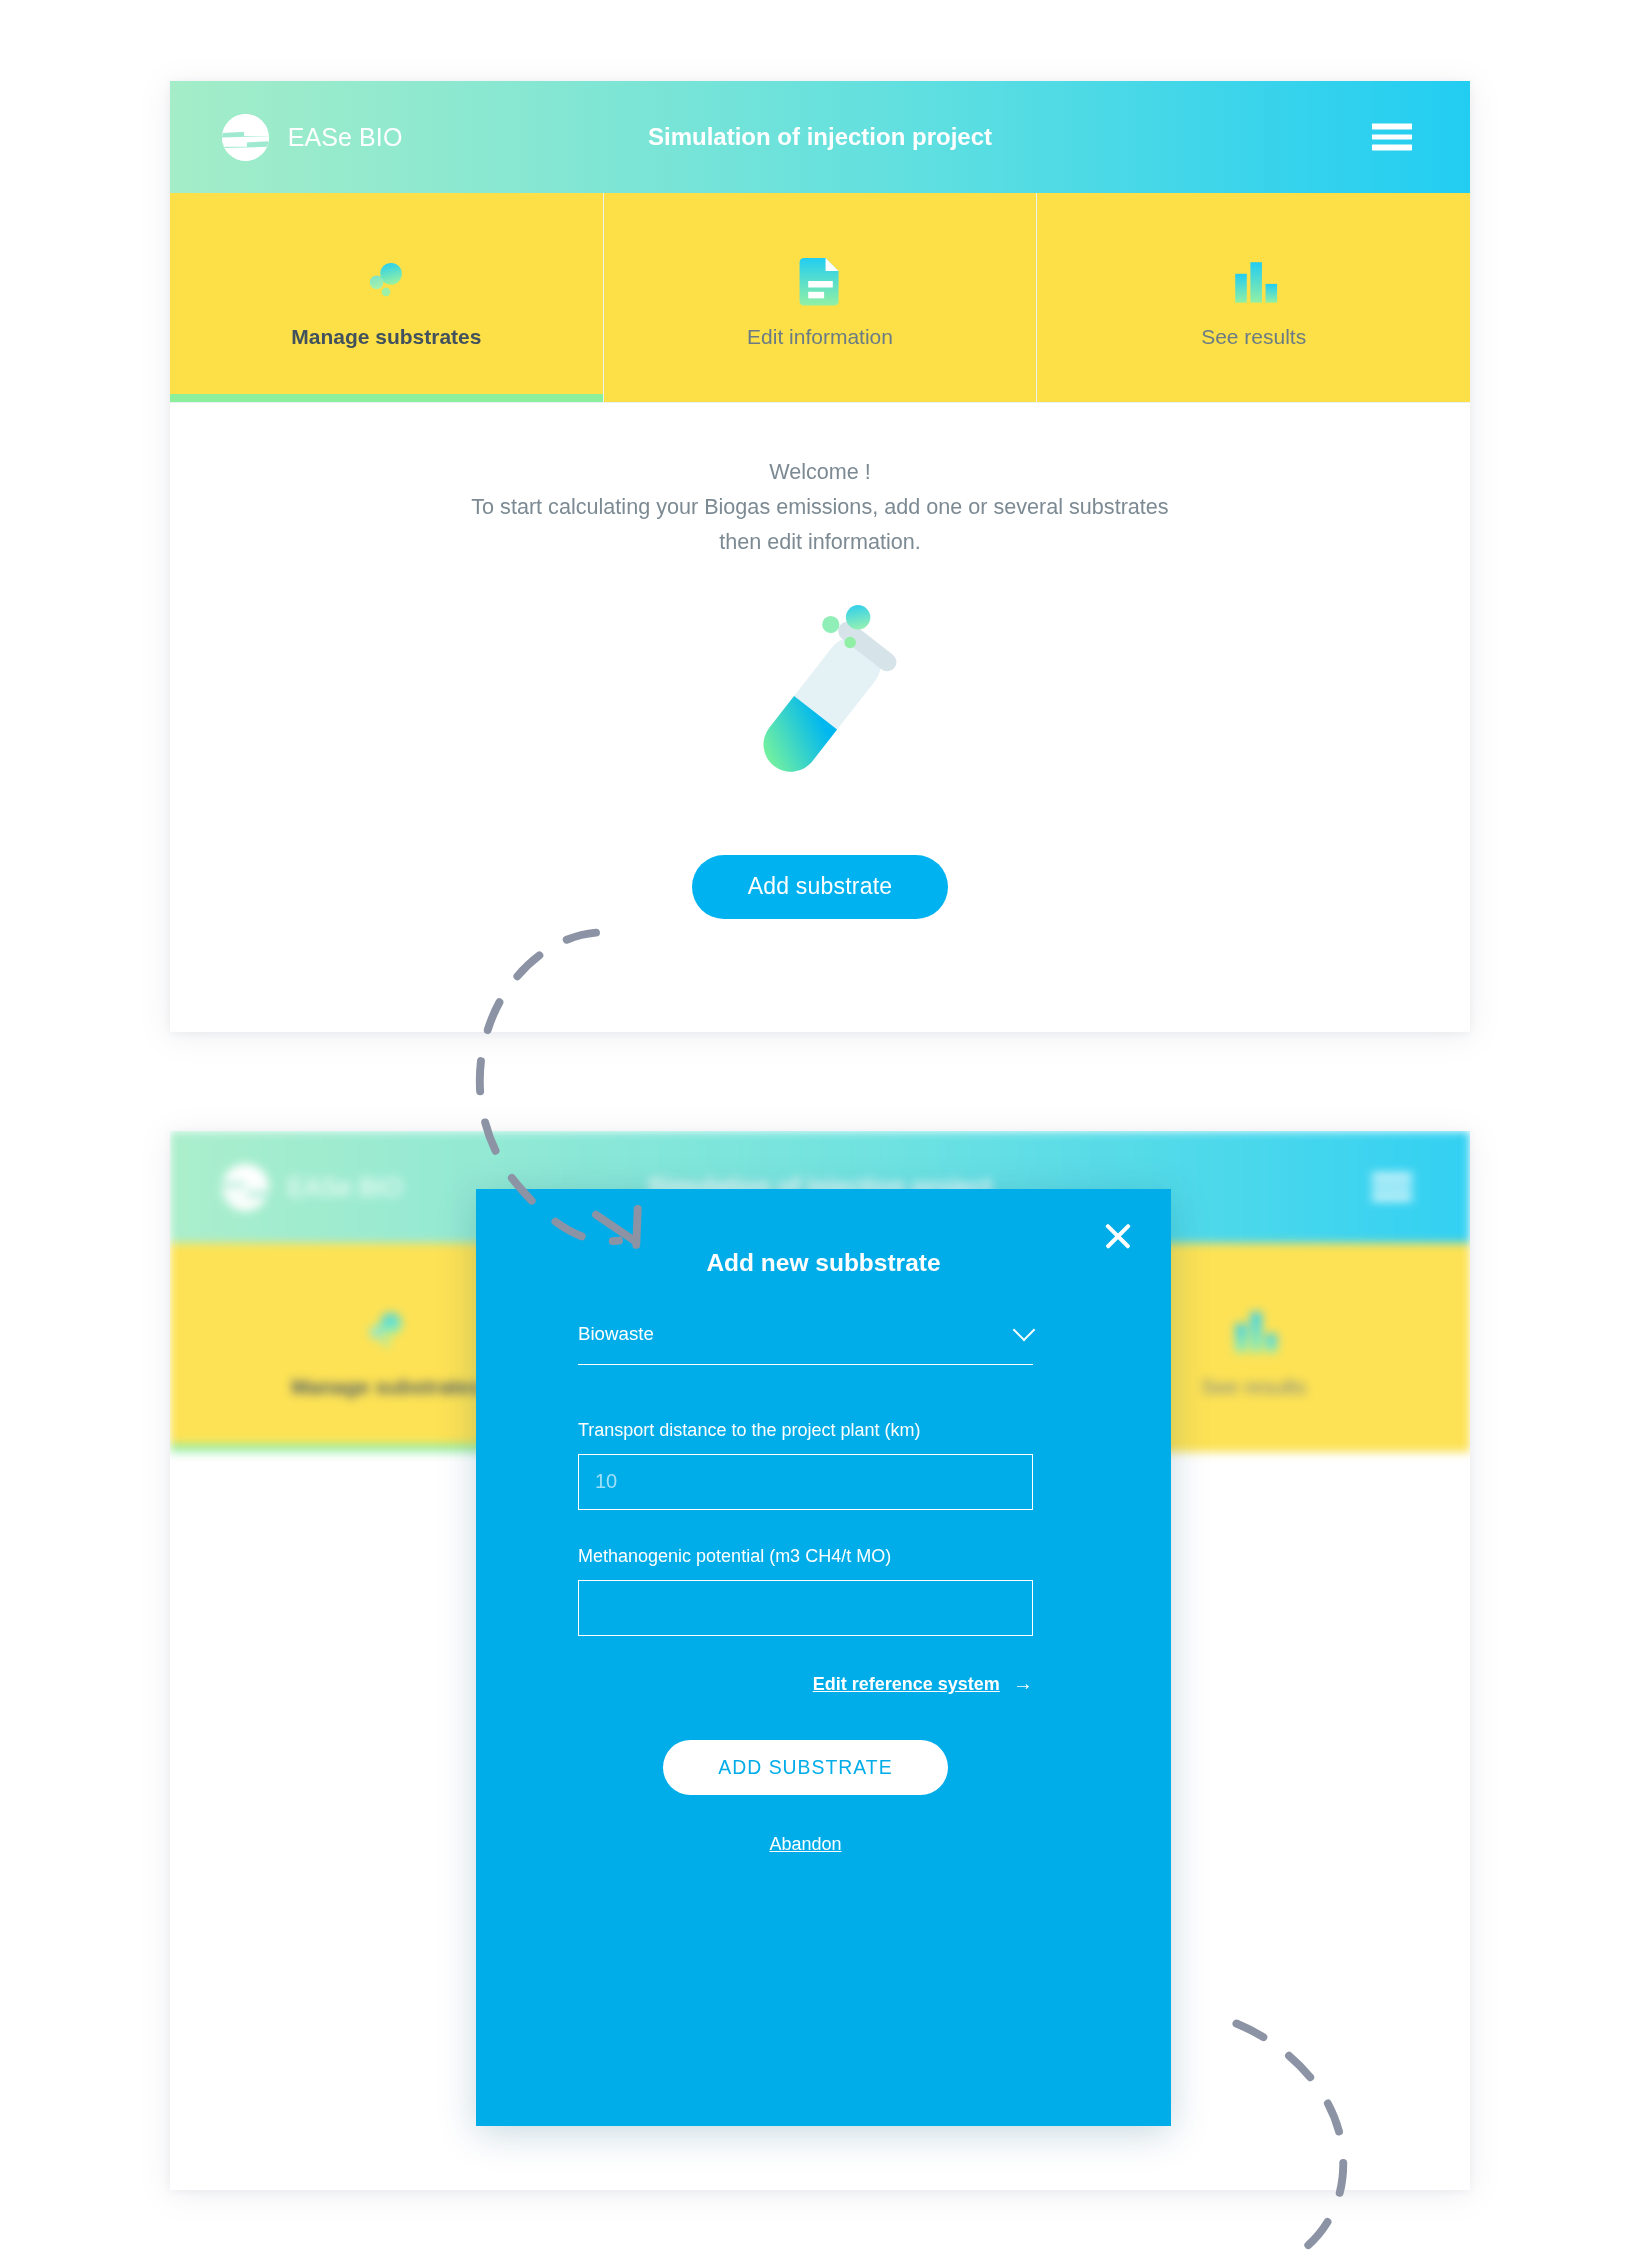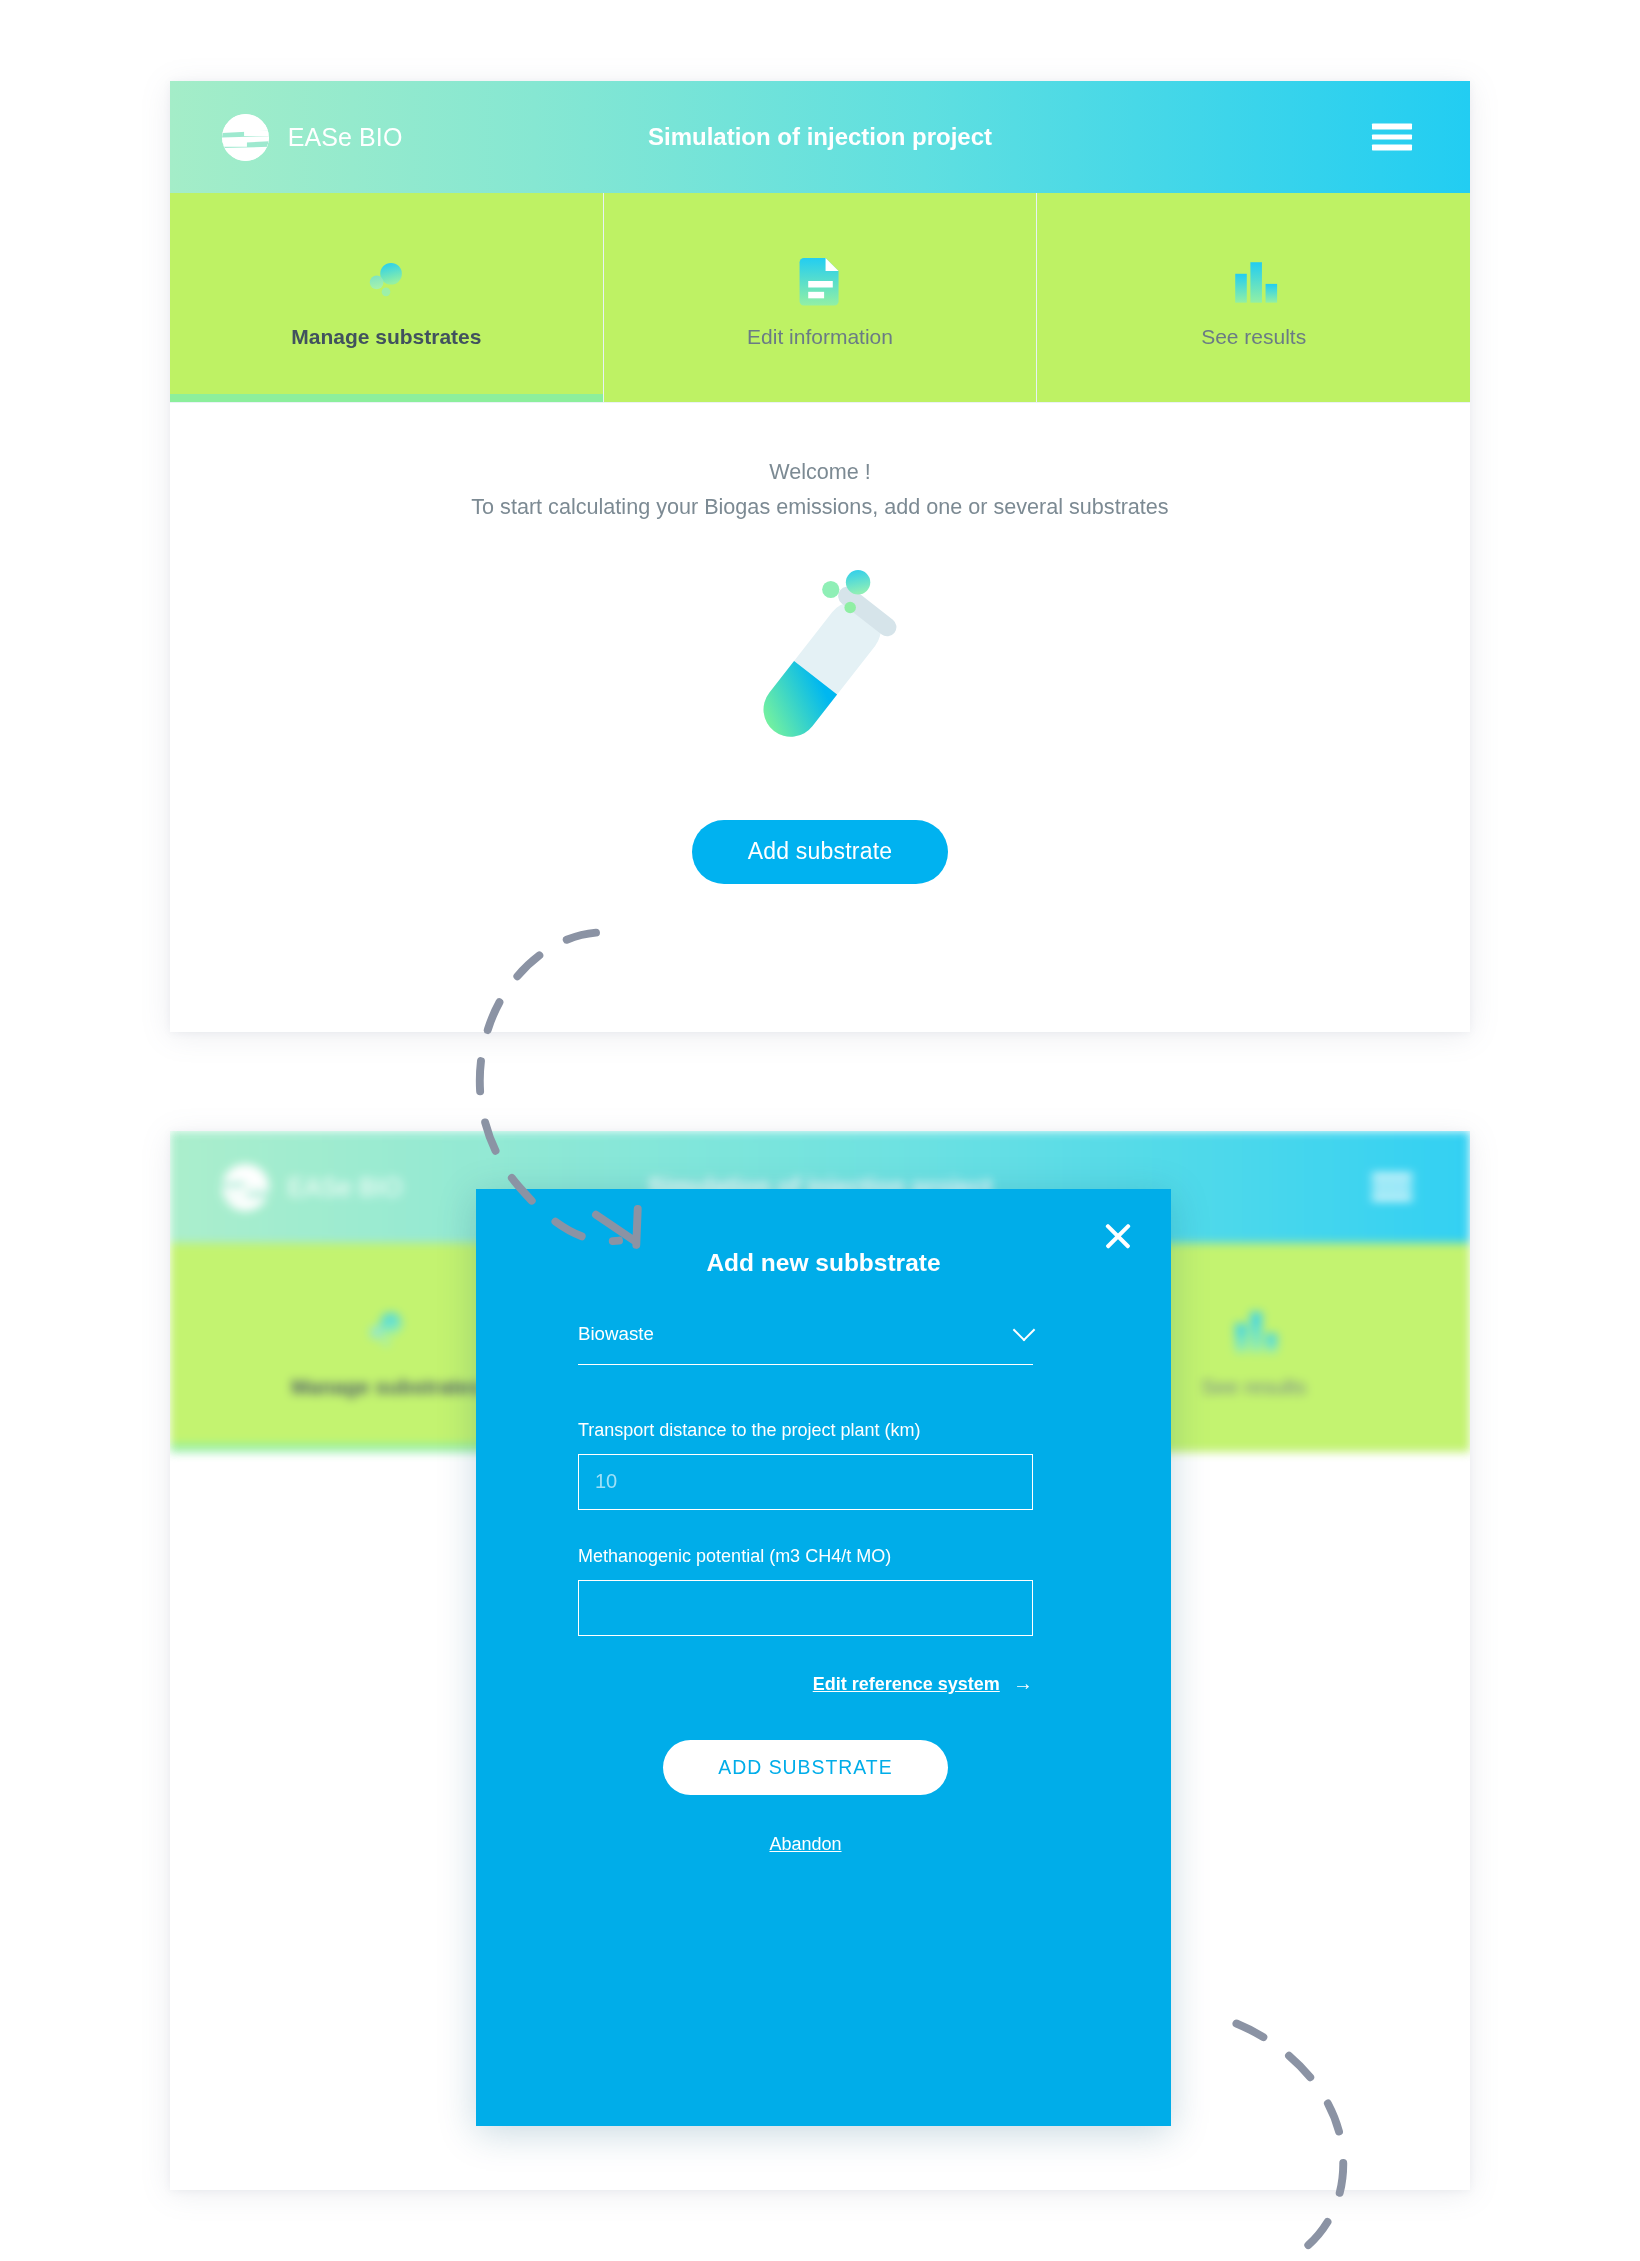--- a/index.html
+++ b/index.html
@@ -69,21 +69,21 @@
     position: absolute;
     right: 58px; top: 50%;
     transform: translateY(-50%);
     width: 40px; height: 27px;
     display: flex; flex-direction: column; justify-content: space-between;
     cursor: pointer;
   }
   .hamburger span { display: block; height: 5.8px; background: #ffffff; border-radius: 0.7px; }
 
   
-  .tabs { display: flex; height: 209px; background: #bef264; }
+  .tabs { display: flex; height: 209px; background: #fde047; }
   .tab {
     flex: 1 1 0;
     display: flex; flex-direction: column;
     align-items: center; justify-content: center;
     position: relative;
     cursor: pointer;
     border-right: 0.7px solid #e7f1f6;
   }
   .tab:last-child { border-right: none; }
   .tab-icon { height: 69px; display: flex; align-items: center; justify-content: center; }
@@ -308,20 +308,21 @@
           </svg>
         </div>
         <div class="tab-label">See results</div>
       </div>
     </div>
     <div class="tabs-sep"></div>
 
     <div class="welcome-body">
       <div class="welcome-line">Welcome !</div>
       <div class="welcome-line">To start calculating your Biogas emissions, add one or several substrates</div>
+      <div class="welcome-line">then edit information.</div>
 
       <div class="tube-wrap">
         <svg width="158" height="209" viewBox="0 0 220 290">
           <defs>
             <linearGradient id="liq" x1="0.6" y1="0" x2="0.2" y2="1">
               <stop offset="0%" stop-color="#00b7f0"></stop>
                 <stop offset="100%" stop-color="#7cf59a"></stop>
             </linearGradient>
             <linearGradient id="bubA" x1="0" y1="0" x2="0.2" y2="1">
               <stop offset="0%" stop-color="#2ccdef"></stop>

